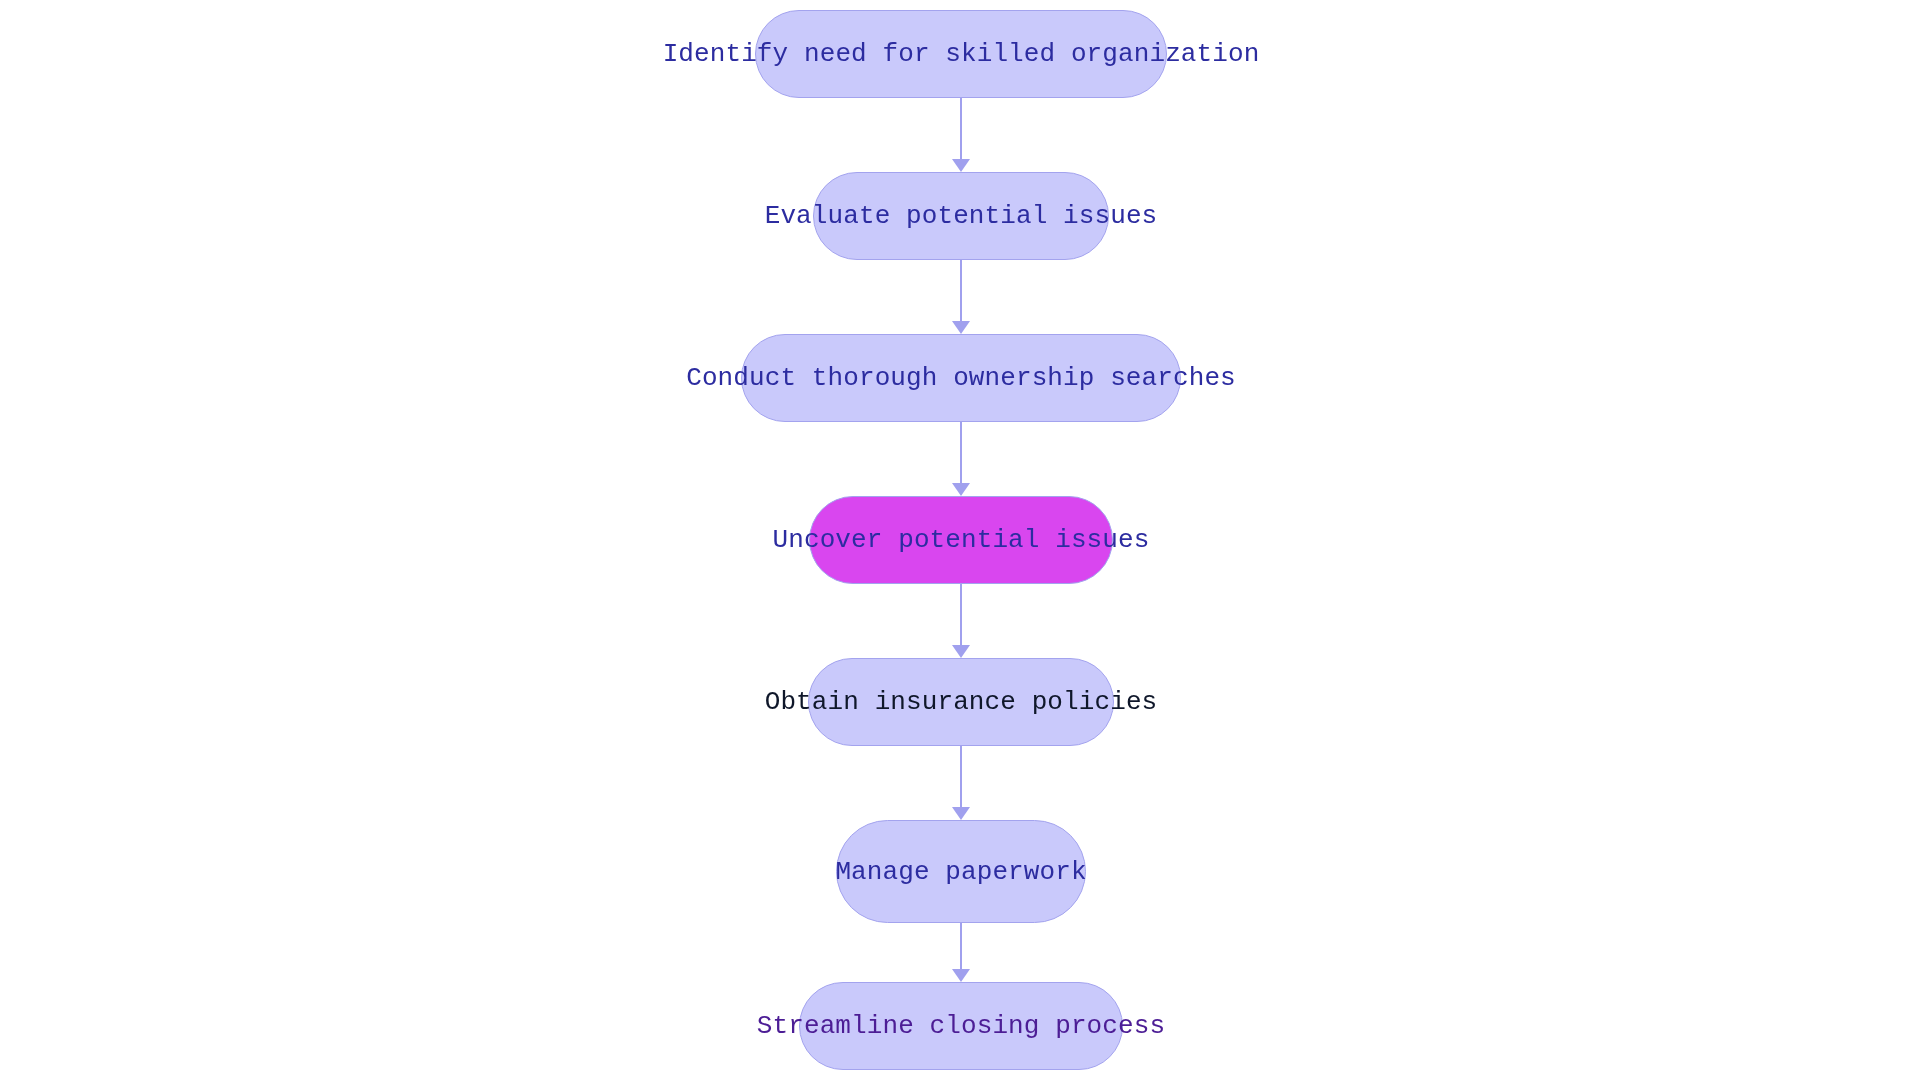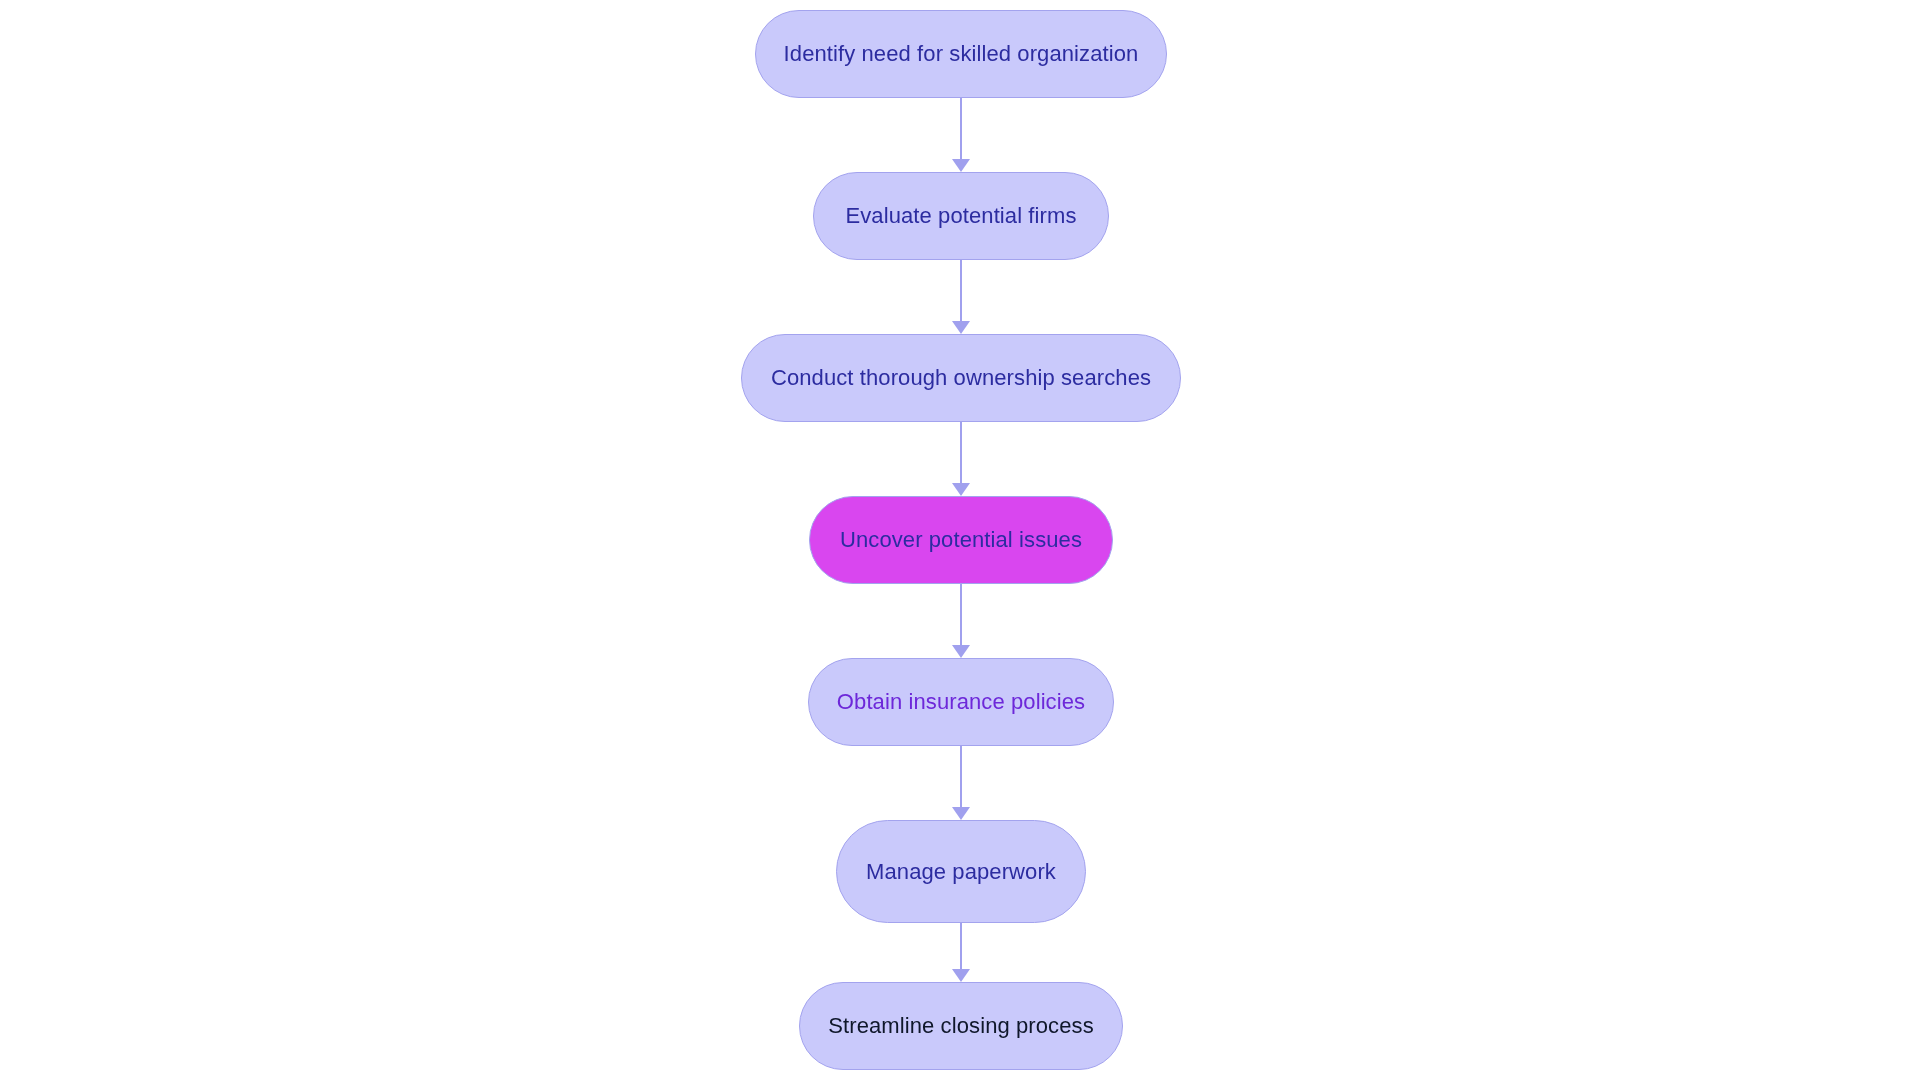--- a/index.html
+++ b/index.html
@@ -28,22 +28,22 @@
     display: flex;
     align-items: center;
     justify-content: center;
     background: #c9c9fb;
     border: 1.1px solid #a3a3ee;
     border-radius: 999px;
     white-space: nowrap;
   }
   .node-label {
     color: #2c2ca0;
-    font-family: Liberation Sans, sans-serif;
-    font-size: 22px;
+    font-family: Liberation Mono, monospace;
+    font-size: 26px;
     font-weight: 400;
     letter-spacing: 0.1px;
     line-height: 1;
     white-space: nowrap;
   }
 
   
   .connector {
     position: absolute;
   }
@@ -89,30 +89,30 @@
       <div class="connector-arrow" style="top: 61px; border-top-color: rgb(160, 160, 238);"></div>
     </div>
     <div class="connector" style="left: 960px; top: 908px; width: 2px; height: 74px;">
       <div class="connector-line" style="height: 63px; background: rgb(160, 160, 238);"></div>
       <div class="connector-arrow" style="top: 61px; border-top-color: rgb(160, 160, 238);"></div>
     </div>
     <div class="node" style="left: 755px; top: 10px; width: 412px; height: 88px; background: rgb(201, 201, 251); border-color: rgb(163, 163, 238);">
       <span class="node-label" style="color: rgb(44, 44, 160);">Identify need for skilled organization</span>
     </div>
     <div class="node" style="left: 813px; top: 172px; width: 296px; height: 88px; background: rgb(201, 201, 251); border-color: rgb(163, 163, 238);">
-      <span class="node-label" style="color: rgb(44, 44, 160);">Evaluate potential firms</span>
+      <span class="node-label" style="color: rgb(44, 44, 160);">Evaluate potential issues</span>
     </div>
     <div class="node" style="left: 741px; top: 334px; width: 440px; height: 88px; background: rgb(201, 201, 251); border-color: rgb(163, 163, 238); justify-content: center;">
       <span class="node-label" style="color: rgb(44, 44, 160);">Conduct thorough ownership searches</span>
     </div>
     <div class="node" style="left: 809px; top: 496px; width: 304px; height: 88px; background: #d946ef; border-color: rgb(163, 163, 238);">
       <span class="node-label" style="color: rgb(44, 44, 160);">Uncover potential issues</span>
     </div>
     <div class="node" style="left: 808px; top: 658px; width: 306px; height: 88px; background: rgb(201, 201, 251); border-color: rgb(163, 163, 238);">
-      <span class="node-label" style="color: #6d28d9;">Obtain insurance policies</span>
+      <span class="node-label" style="color: #0f172a;">Obtain insurance policies</span>
     </div>
     <div class="node" style="left: 836px; top: 820px; width: 250px; height: 103px; background: rgb(201, 201, 251); border-color: rgb(163, 163, 238);">
       <span class="node-label" style="color: rgb(44, 44, 160);">Manage paperwork</span>
     </div>
     <div class="node" style="left: 799px; top: 982px; width: 324px; height: 88px; background: rgb(201, 201, 251); border-color: rgb(163, 163, 238);">
-      <span class="node-label" style="color: #0f172a;">Streamline closing process</span>
+      <span class="node-label" style="color: #4c1d95;">Streamline closing process</span>
     </div>
   </div>
 
 </body></html>

